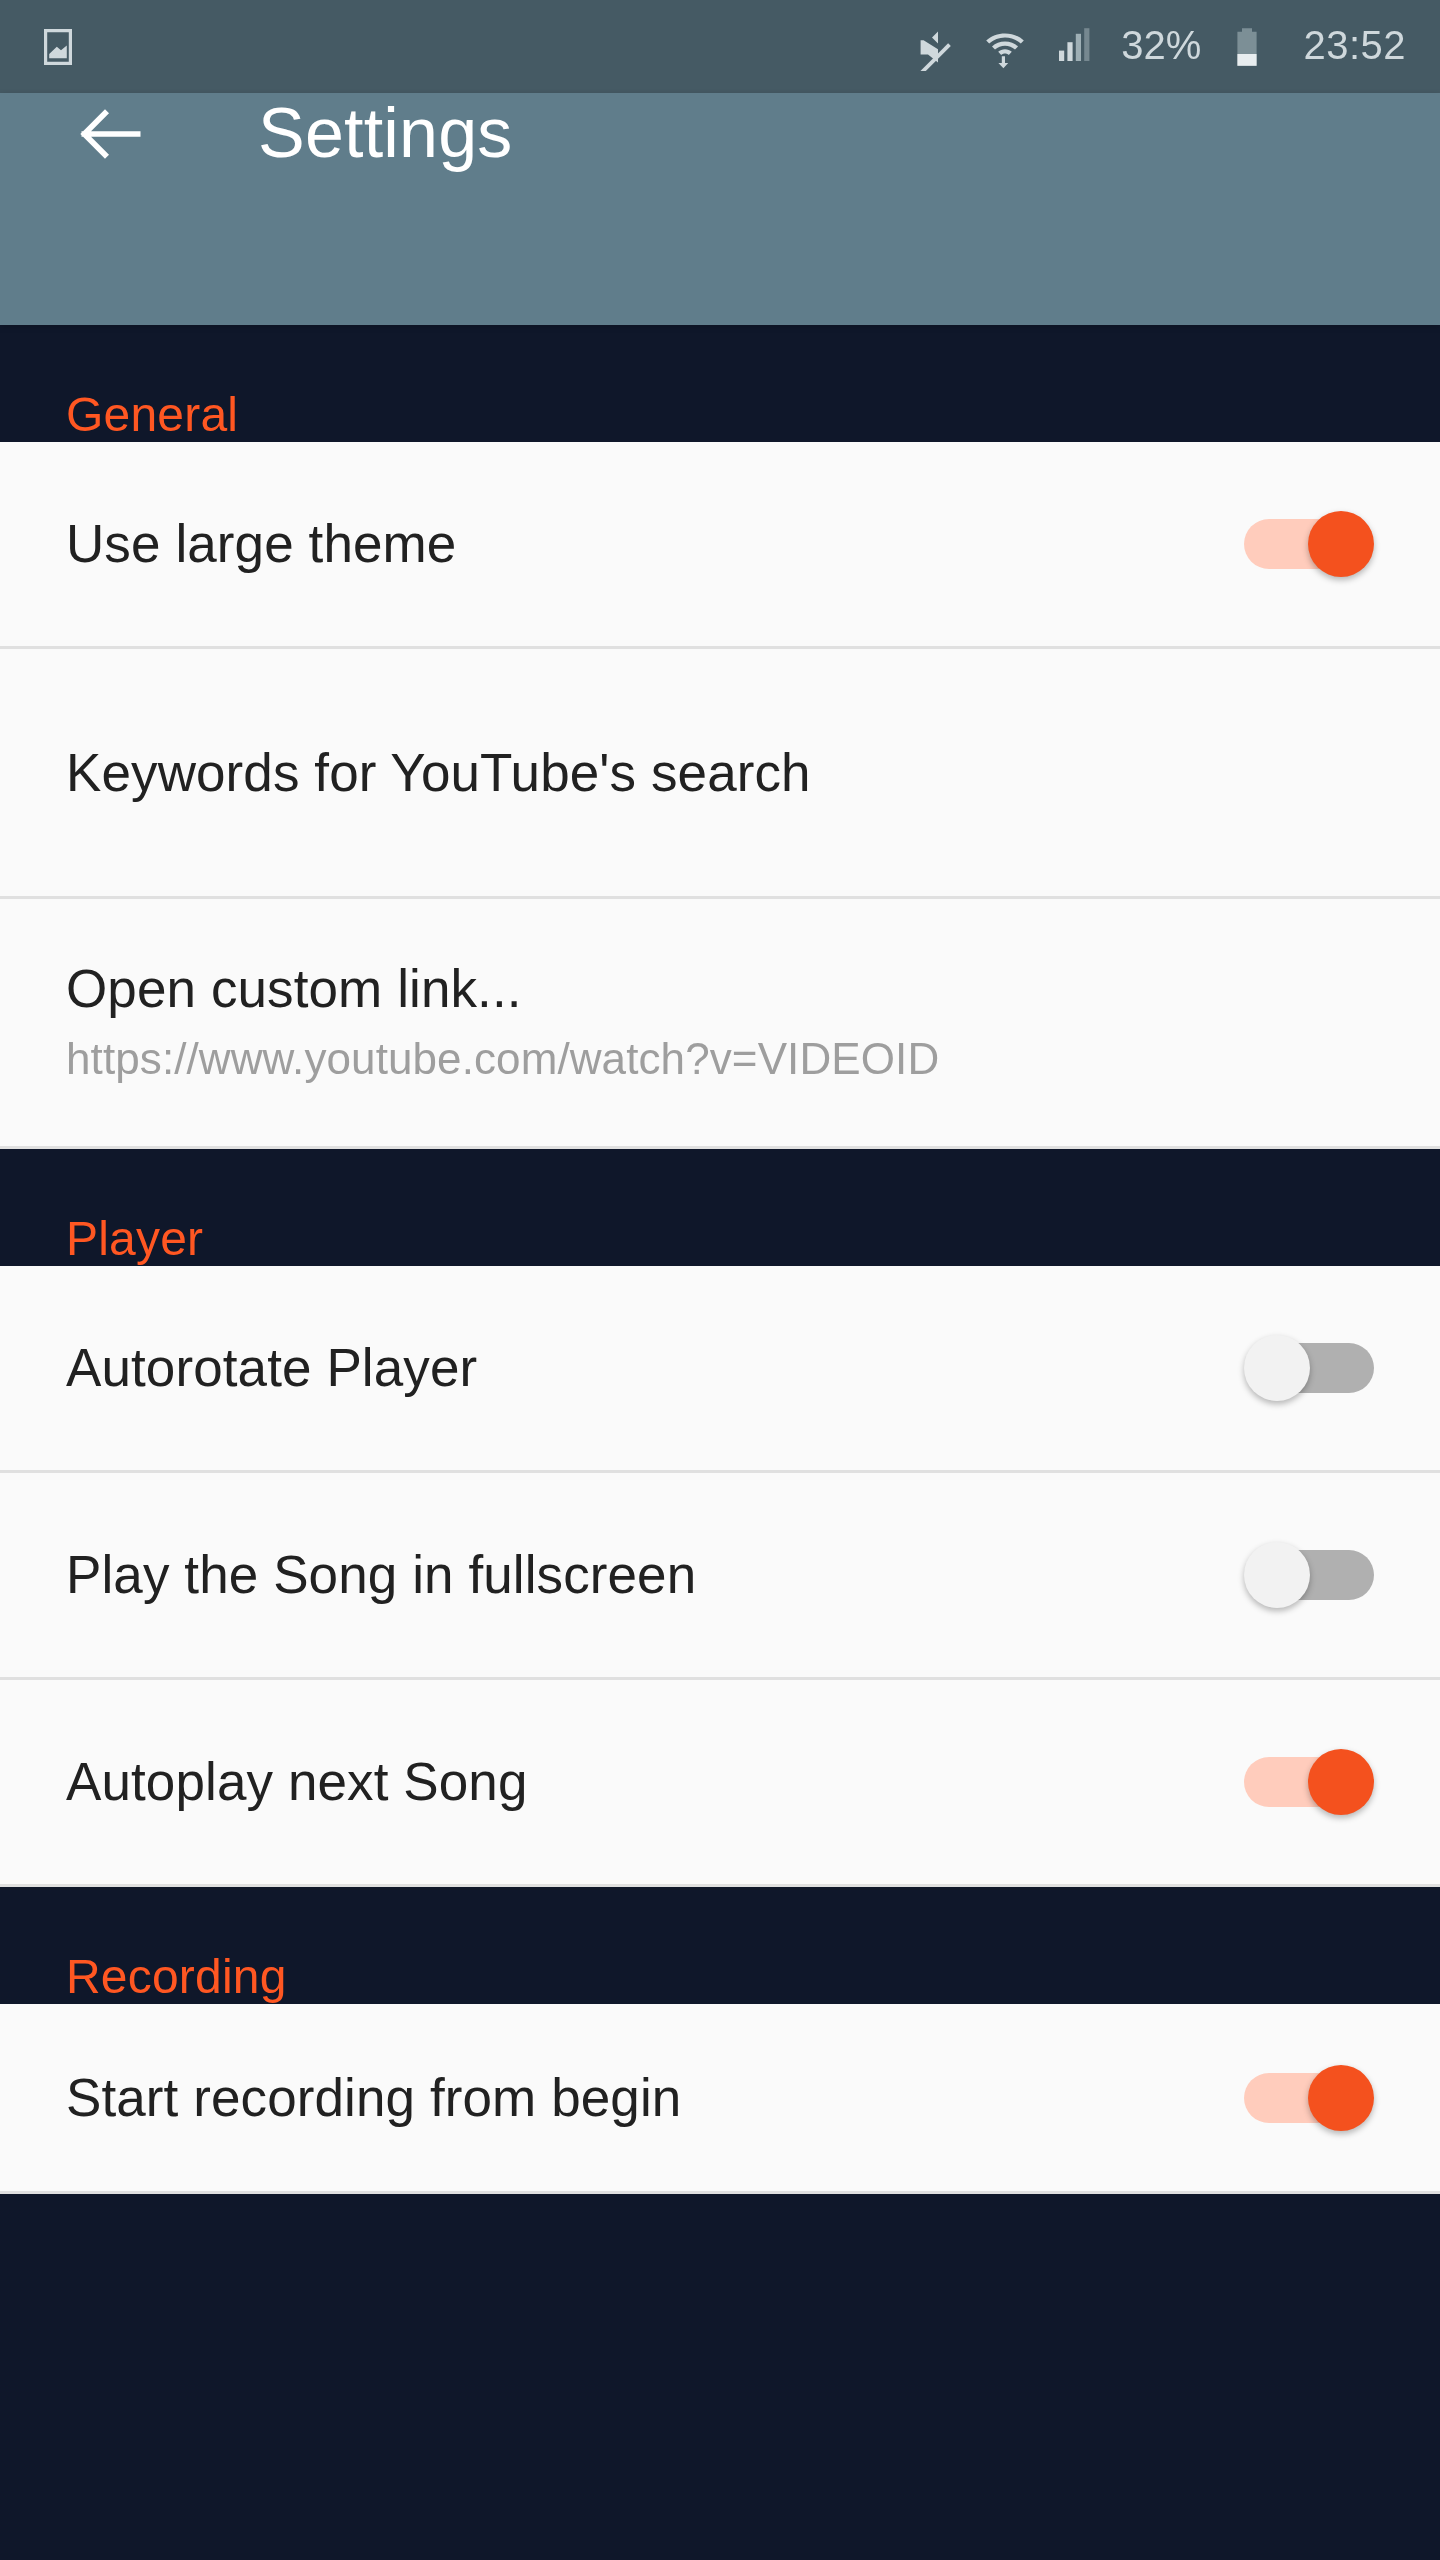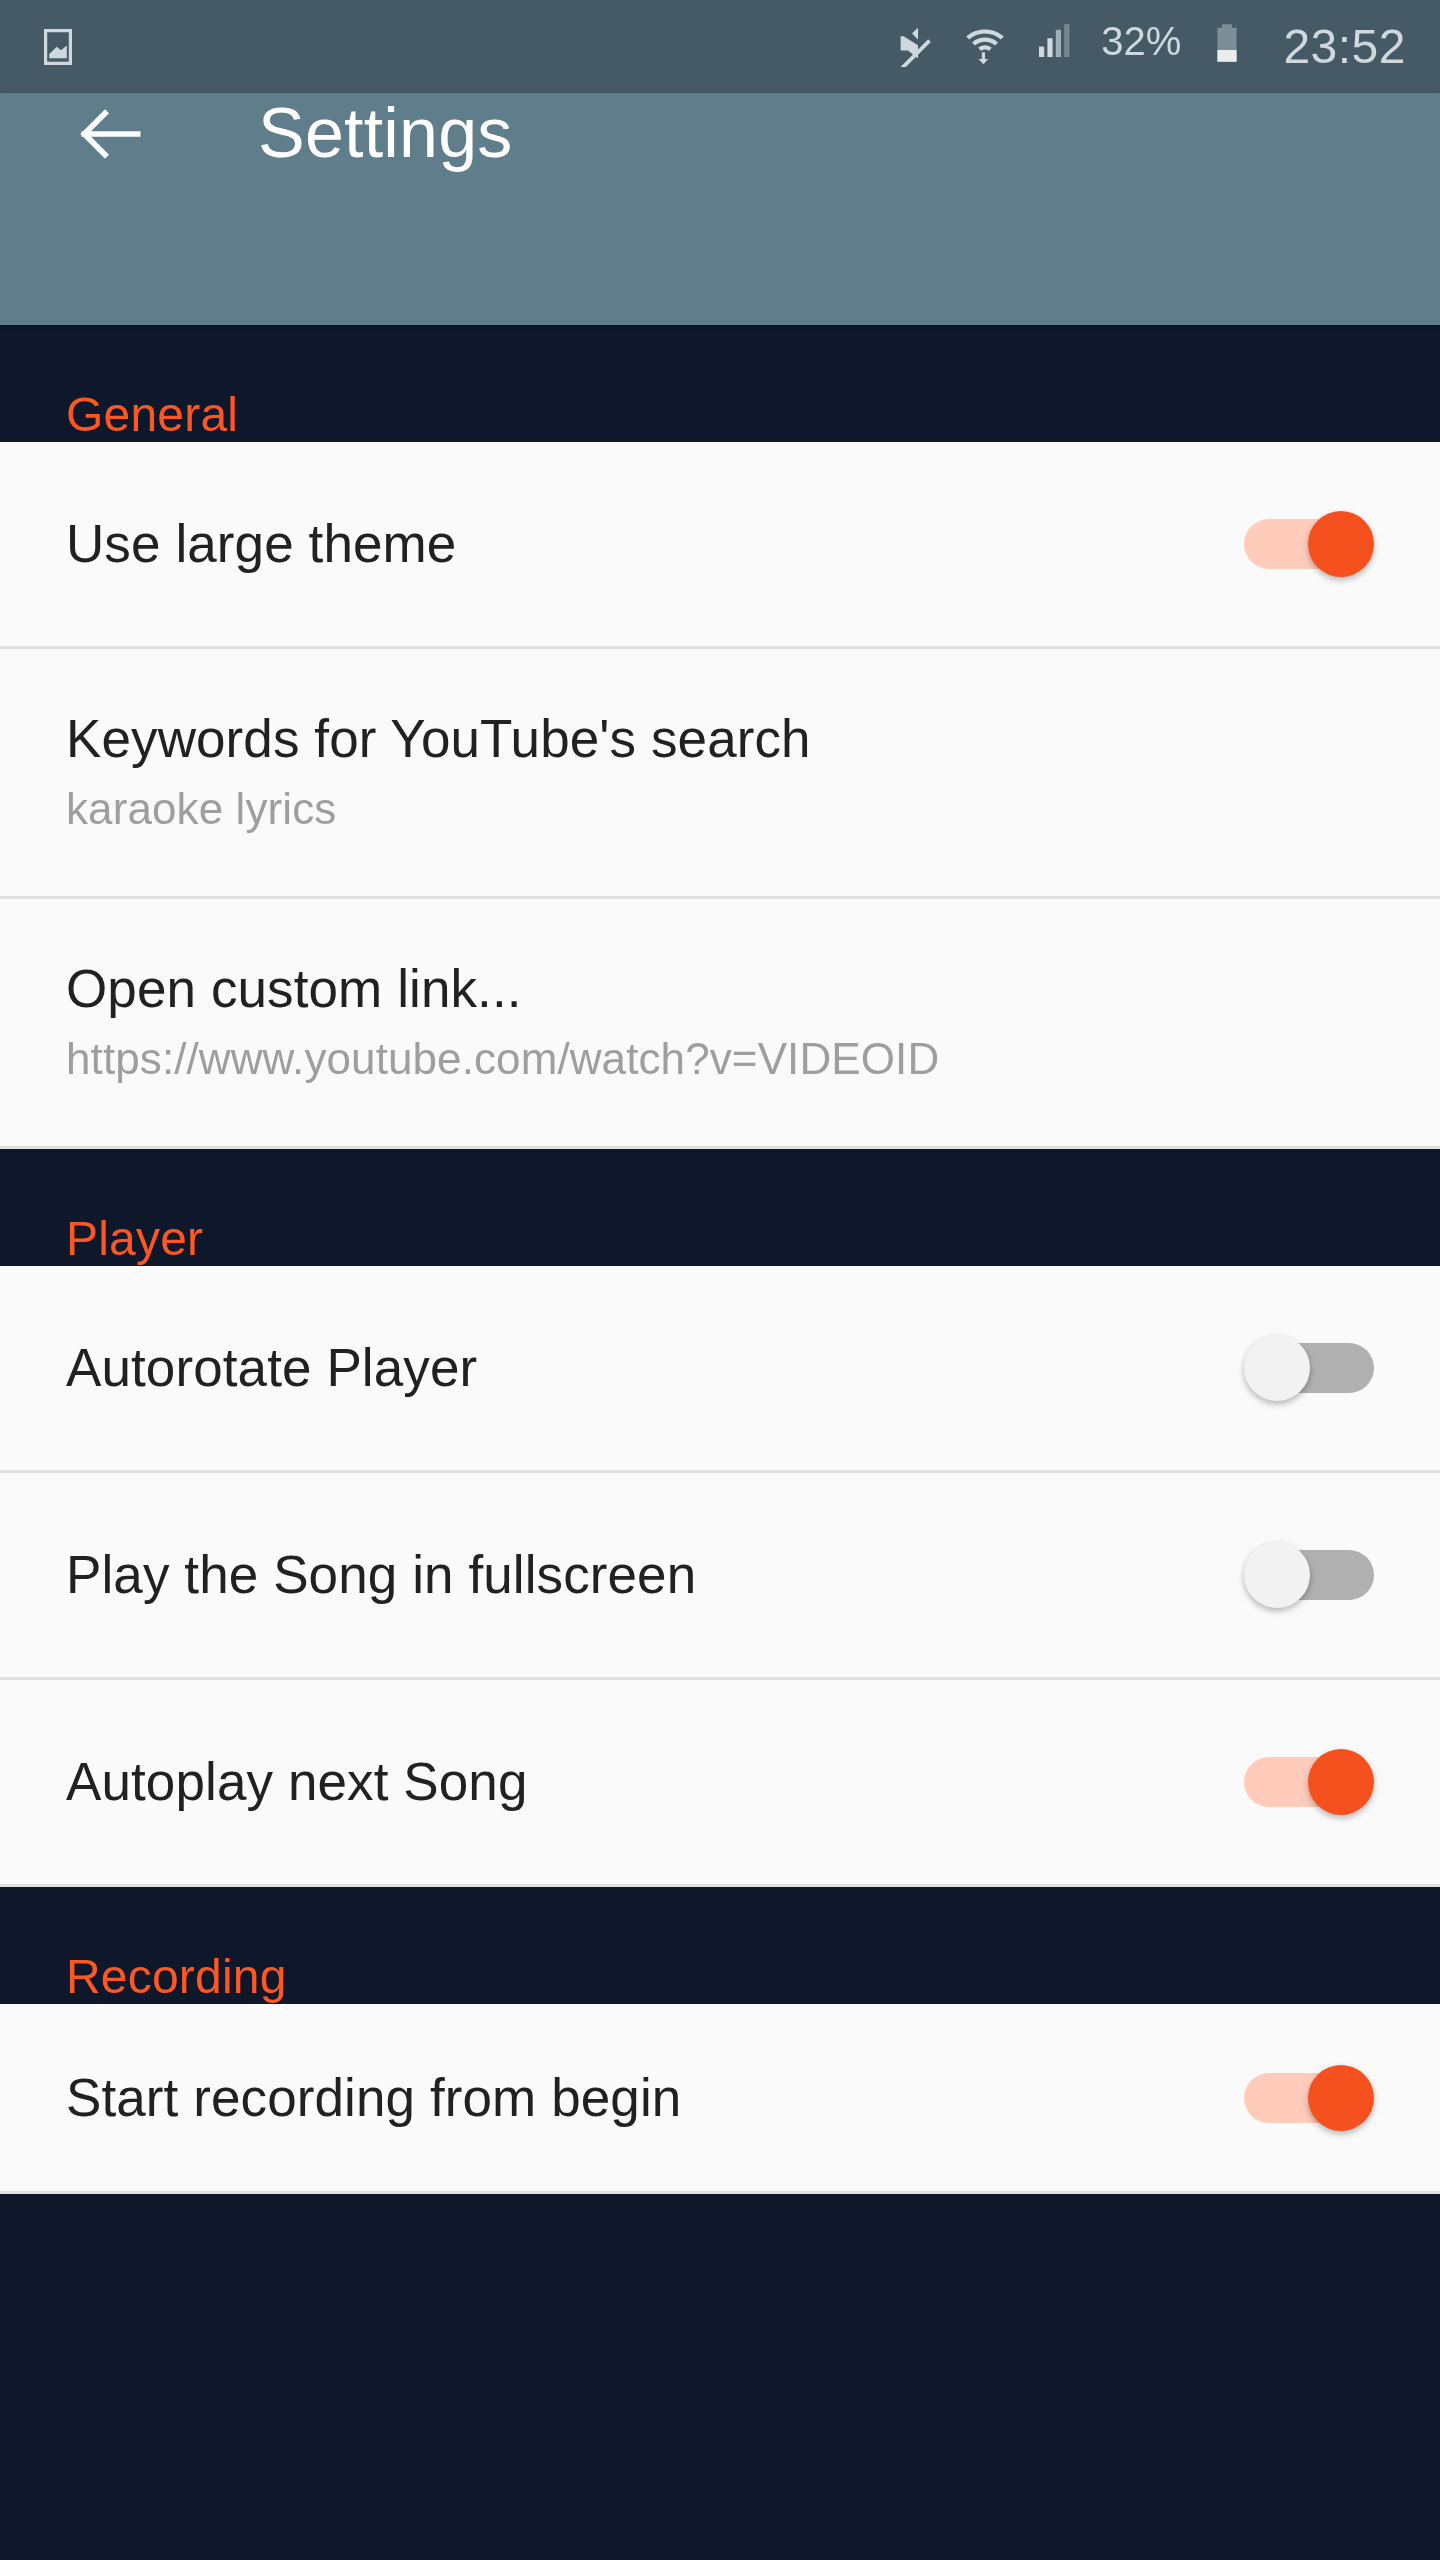--- a/index.html
+++ b/index.html
@@ -14,21 +14,21 @@
   .statusbar{
     height:93px; width:100%;
     background:#455A64;
     display:flex; align-items:center;
     padding:0 34px 0 34px;
     color:#CFD8DC;
   }
   .sb-left{ display:flex; align-items:center; gap:18px; flex:1; }
   .sb-right{ display:flex; align-items:flex-start; gap:22px; }
   .sb-time{
-    font-size:48px; letter-spacing:0.5px; color:#CFD8DC;
+    font-size:40px; letter-spacing:0.5px; color:#CFD8DC;
     font-weight:400; margin-left:10px;
   }
   .sb-pct{ font-size:40px; color:#CFD8DC; }
   .icon-img{ width:48px; height:48px; display:block; }
 
   
   .appbar{
     height:232px; width:100%;
     background:#607D8B;
     display:flex; 
@@ -174,21 +174,20 @@
         <div class="row-title">Use large theme</div>
       </div>
       <div class="toggle on">
         <div class="track"></div>
         <div class="thumb"></div>
       </div>
     </div>
     <div class="row tall">
       <div class="row-texts">
         <div class="row-title">Keywords for YouTube's search</div>
-        <div class="row-sub">karaoke lyrics</div>
       </div>
     </div>
     <div class="row tall">
       <div class="row-texts">
         <div class="row-title">Open custom link...</div>
         <div class="row-sub">https://www.youtube.com/watch?v=VIDEOID</div>
       </div>
     </div>
     <div class="section-header">Player</div>
     <div class="row">

